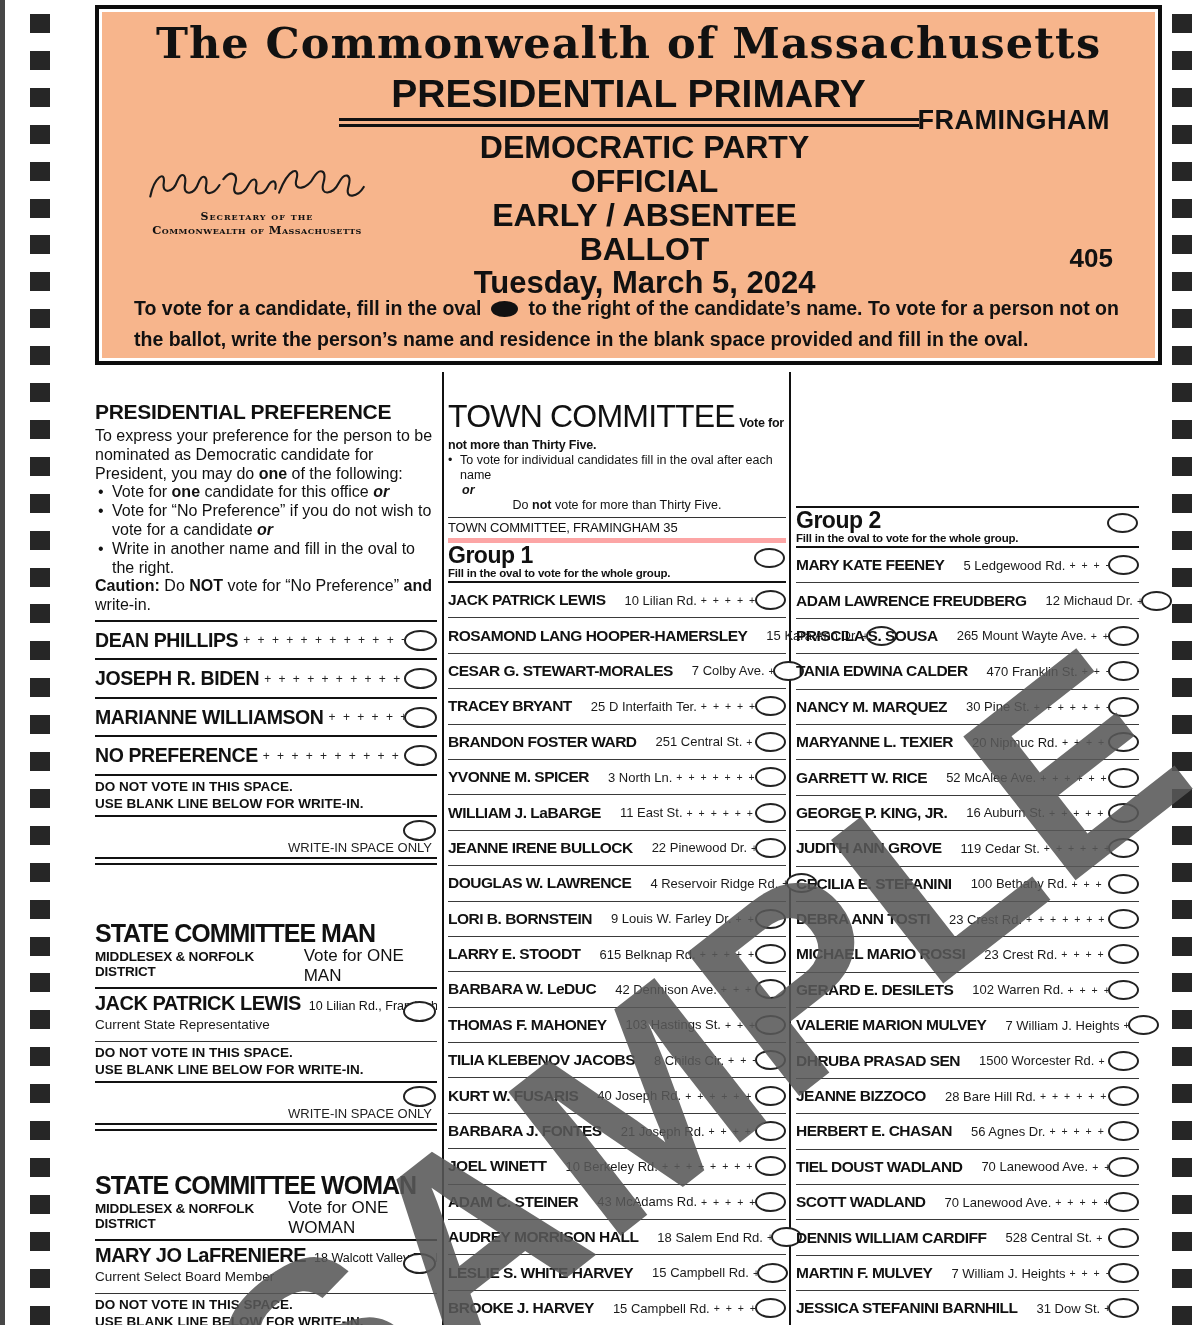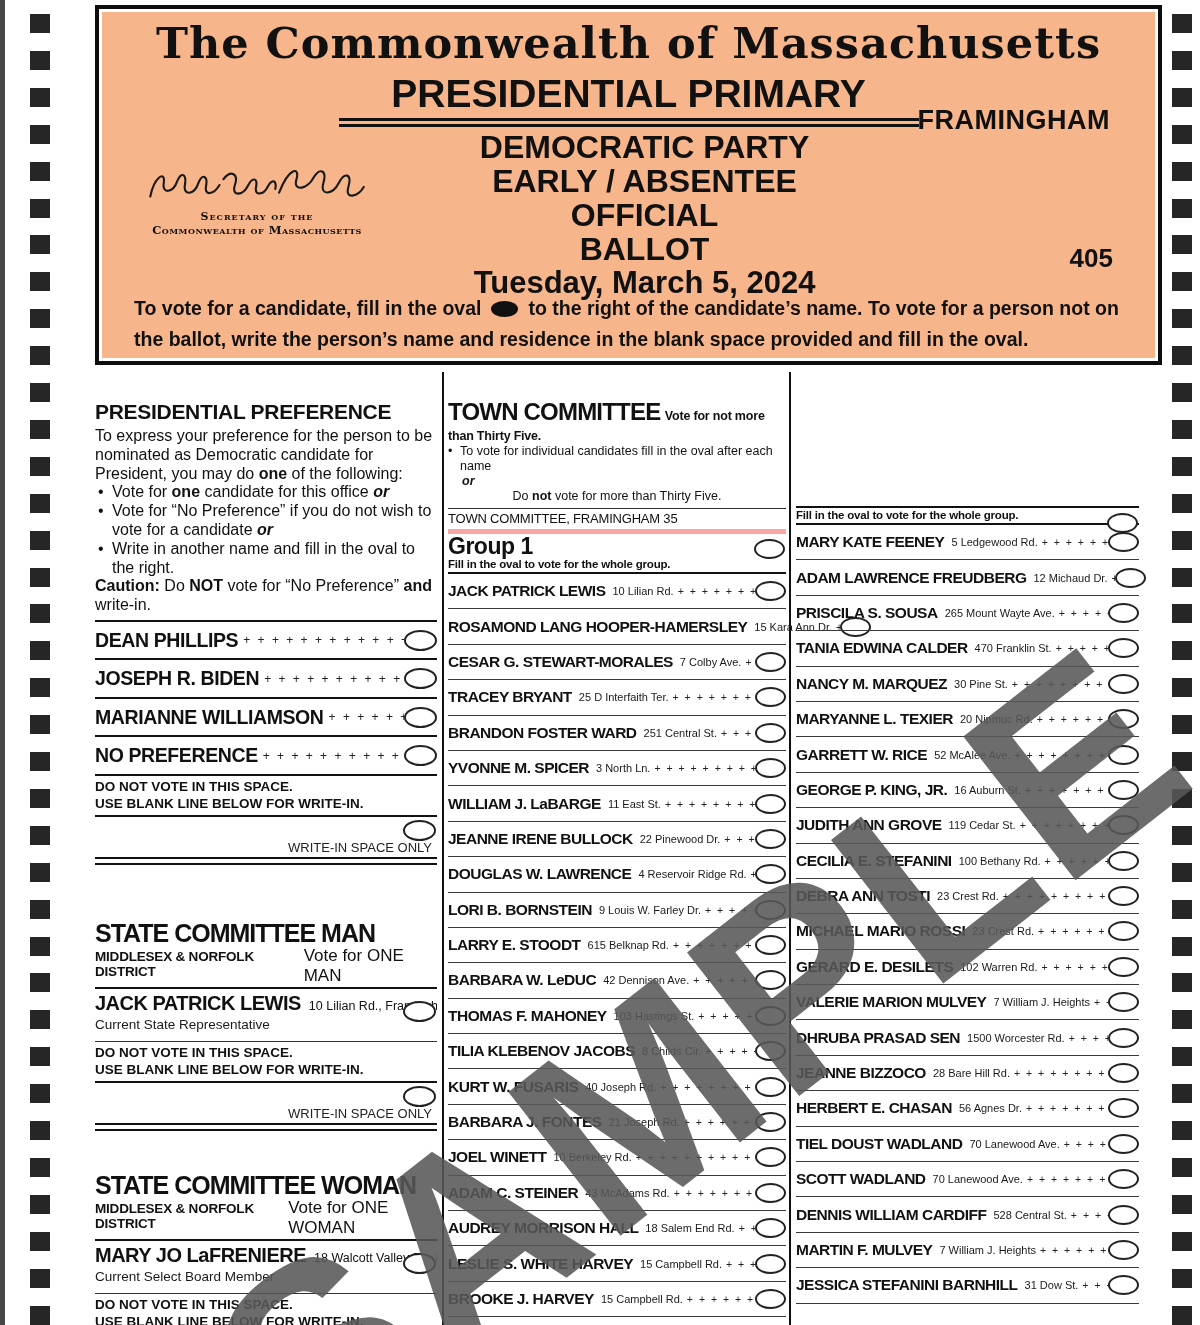--- a/index.html
+++ b/index.html
@@ -67,36 +67,36 @@
   .sc-votefor{font-size:17px;font-weight:normal;}
   .scand{position:relative;border-bottom:1.5px solid #333;padding:3px 0 2px;height:47px;box-sizing:content-box;}
   .scand .row1{display:flex;align-items:baseline;}
   .scand-name{font-size:20px;font-weight:bold;letter-spacing:-.5px;white-space:nowrap;}
   .scand-addr{font-size:12.5px;margin-left:8px;white-space:nowrap;overflow:hidden;}
   .scand-note{font-size:13.5px;color:#1a1a1a;margin-top:2px;}
   .scand .oval{position:absolute;right:1px;top:12px;}
 
   
   .tc-head{margin-top:26px;}
-  .tc-title{font-size:24px;font-weight:bold;letter-spacing:-.8px;margin-top:40px;}
+  .tc-title{font-size:32px;font-weight:normal;letter-spacing:-.8px;margin-top:40px;}
   .tc-note{font-size:12.5px;font-weight:bold;letter-spacing:-.2px;}
   .tc-bullet{font-size:12.5px;line-height:15px;position:relative;padding-left:12px;}
   .tc-bullet::before{content:"•";position:absolute;left:0;}
   .or-line{font-size:12.5px;font-weight:bold;font-style:italic;margin-left:14px;line-height:14px;}
   .tc-center{font-size:12.5px;text-align:center;line-height:16px;}
   .tc-sub{border-top:1.5px solid #333;margin-top:4px;padding:2px 0 3px;font-size:13px;
           border-bottom:5px solid #fca5a5;letter-spacing:-.2px;}
   .group-head{position:relative;border-bottom:2.5px solid #111;padding:1px 0 2px;}
   .group-label{font-size:23px;font-weight:bold;letter-spacing:-.5px;line-height:23px;}
   .group-sub{font-size:11.5px;font-weight:bold;letter-spacing:-.2px;}
   .group-head .oval{position:absolute;right:1px;top:5px;}
   .g2-top{border-top:2px solid #111;}
   .c-row{display:flex;align-items:center;height:35.4px;border-bottom:1.5px solid #3a3a3a;box-sizing:border-box;}
   .c-name{font-size:15.5px;font-weight:bold;letter-spacing:-.5px;white-space:nowrap;}
-  .c-addr{font-size:11px;color:#1a1a1a;margin-left:7px;white-space:nowrap;}
+  .c-addr{font-size:13px;color:#1a1a1a;margin-left:19px;white-space:nowrap;}
   .c-row .lead{font-size:10.5px;letter-spacing:1.5px;padding:0 4px;}
   .col3 .spacer{height:134px;}
 
   
   .watermark{position:absolute;left:100px;top:905px;width:1200px;text-align:center;
              transform:rotate(-38deg);font-weight:bold;font-size:265px;letter-spacing:6px;
              color:rgba(88,88,88,0.88);pointer-events:none;z-index:50;white-space:nowrap;}
 </style>
 </head>
 <body>
@@ -181,22 +181,22 @@
     </div>
 
   <div class="hdr-outer">
     <div class="hdr-inner">
       <div class="hdr-title">The Commonwealth of Massachusetts</div>
       <div class="hdr-primary">PRESIDENTIAL PRIMARY</div>
       <div class="dbl-rule"></div>
       <div class="hdr-city">FRAMINGHAM</div>
       <div class="hdr-stack">
         <div>DEMOCRATIC PARTY</div>
+        <div>OFFICIAL</div>
         <div>EARLY / ABSENTEE</div>
-        <div>OFFICIAL</div>
         <div>BALLOT</div>
         <div style="font-size:31px">Tuesday, March 5, 2024</div>
       </div>
       <div class="hdr-num">405</div>
       <div class="sig-block">
         <svg width="235" height="50" viewBox="0 0 235 52">
           <path d="M6 38 C10 18 22 10 20 24 C18 36 30 34 34 22 C38 12 44 14 42 26 C40 38 52 36 56 24 C60 14 66 16 64 27 C62 38 72 36 78 26 M82 20 C90 10 98 14 94 26 C90 38 102 38 108 26 C112 18 118 18 116 28 C114 38 124 36 128 28 C132 20 138 20 136 30 M140 34 C150 8 162 6 158 20 C154 34 170 30 176 18 C182 8 190 10 186 24 C182 38 196 36 202 24 C208 12 216 14 212 28 C208 42 222 38 228 28" stroke="#1a1a1a" stroke-width="2.2" fill="none" stroke-linecap="round"></path>
         </svg>
         <div class="sig-line1">Secretary of the</div>
         <div class="sig-line2">Commonwealth of Massachusetts</div>
@@ -439,20 +439,21 @@
             <span class="c-addr">15 Campbell Rd.</span>
             <span class="lead">+ + + + + + + + + + + + + + + + + + + + + + + + + + + + + + + + + + + + + + + +</span>
             <span class="oval sm"></span>
           </div>
         </div>
     </div>
 
     <div class="col col3">
       <div class="spacer"></div>
       <div class="group-head g2-top">
+        <div class="group-label">Group 2</div>
         <div class="group-sub">Fill in the oval to vote for the whole group.</div>
         <span class="oval sm"></span>
       </div>
       <div id="g2-rows">
           <div class="c-row">
             <span class="c-name">MARY KATE FEENEY</span>
             <span class="c-addr">5 Ledgewood Rd.</span>
             <span class="lead">+ + + + + + + + + + + + + + + + + + + + + + + + + + + + + + + + + + + + + + + +</span>
             <span class="oval sm"></span>
           </div>

